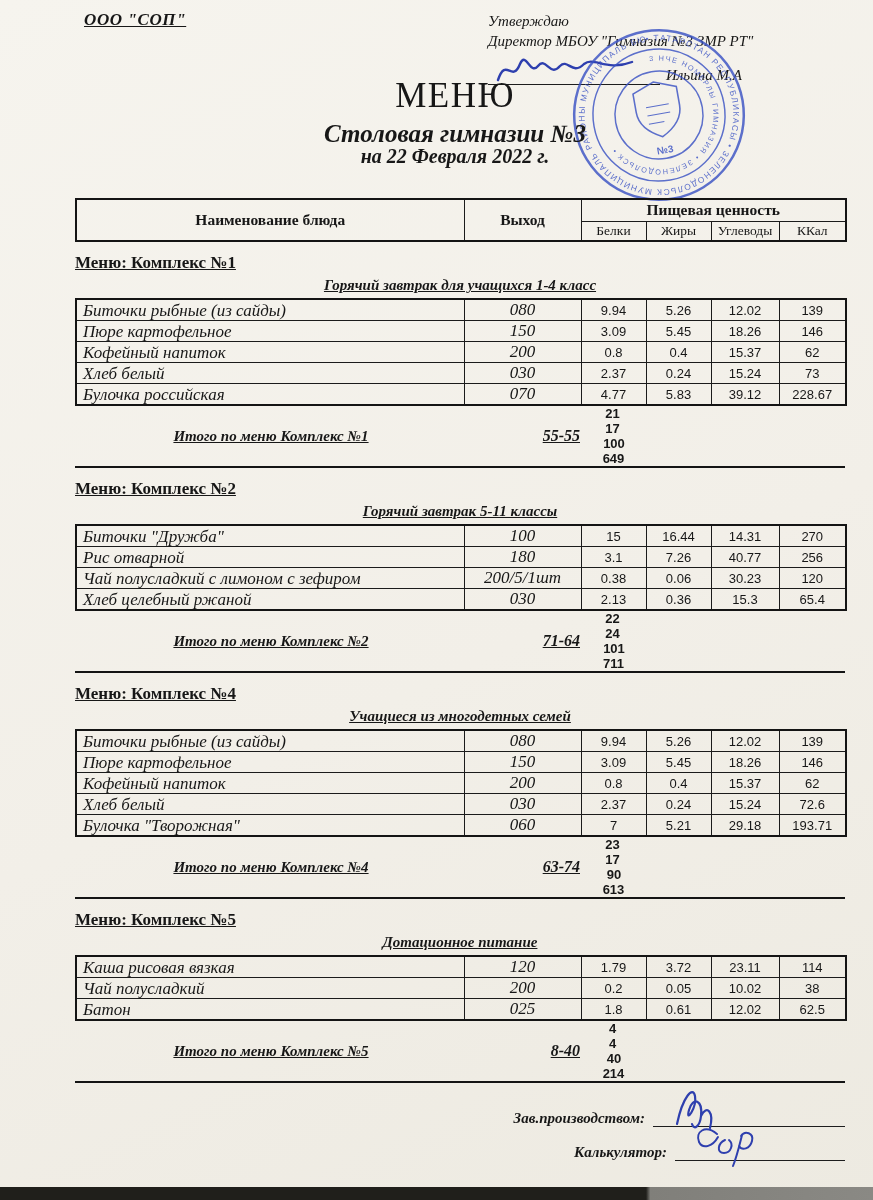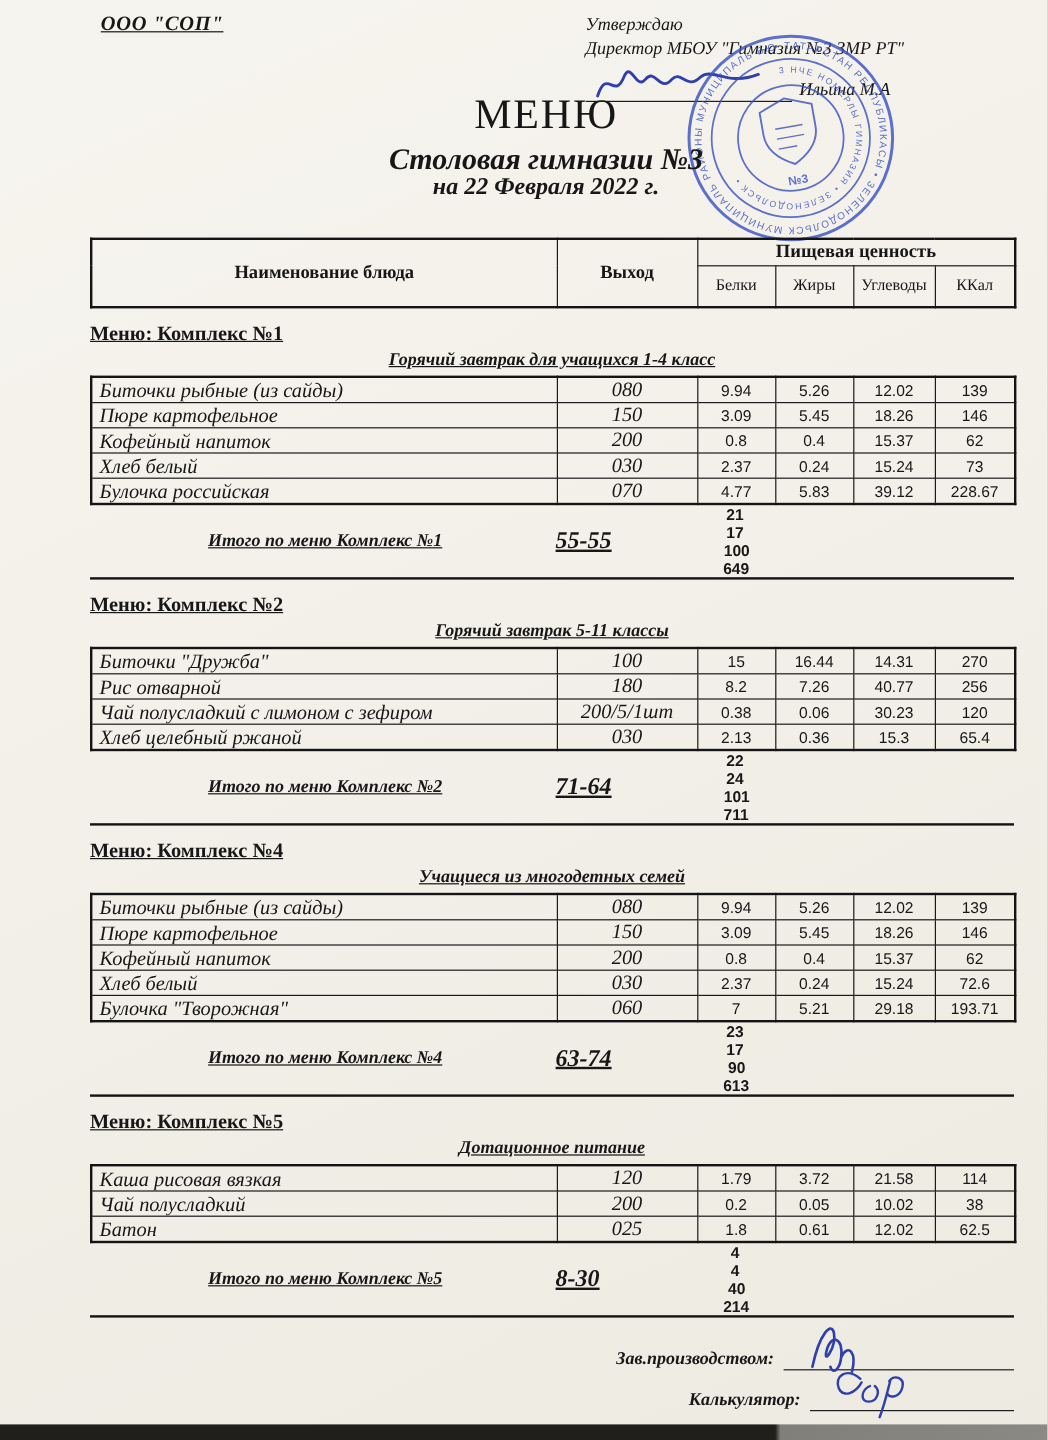--- a/index.html
+++ b/index.html
@@ -33,31 +33,31 @@
     font-family:"Liberation Sans", sans-serif;
   }
   .sig-blue { color:var(--sig-blue, #2e3fae); }
   
   .main { position:absolute; top:198px; left:75px; width:770px; }
   table.menu { border-collapse:collapse; table-layout:fixed; width:770px; border:2px solid #141414; }
   table.menu td, table.menu th { border:1.6px solid #1b1b1b; overflow:hidden; white-space:nowrap; }
   col.w-name{ width:388px; } col.w-out{ width:117px; }
   col.w-p{ width:65px; } col.w-f{ width:65px; } col.w-c{ width:68px; } col.w-k{ width:67px; }
   .header-table th { font-weight:bold; font-size:15.5px; height:22px; vertical-align:middle; }
-  .header-table .h-sub { font-weight:normal; font-size:13.5px; height:35px; }
+  .header-table .h-sub { font-weight:normal; font-size:13.5px; height:20px; }
   td.c-name { font-style:italic; font-size:17px; line-height:19px; height:21px; padding:0 6px; }
   td.c-out  { font-style:italic; font-size:17px; text-align:center; height:21px; }
   td.c-num  { font-family:"Liberation Sans", sans-serif; font-size:13px; text-align:center; height:21px; }
   .menu-section { margin-top:10px; }
   .menu-title { text-align:left; font-size:17px; font-weight:bold; text-decoration:underline; line-height:21px; }
   .menu-sub   { margin-top:3px; text-align:center; font-size:15px; font-weight:bold; font-style:italic; text-decoration:underline; line-height:19px; }
   .menu-section table.menu { margin-top:3px;padding-left:40px; }
   .total-row { display:flex; align-items:center; min-height:23px; border-bottom:2.4px solid #141414; }
   .t-label { width:388px; padding-left:4px; font-size:15px; font-weight:bold; font-style:italic; text-decoration:underline;text-align:center; }
-  .t-out   { width:117px; text-align:left; font-size:20px; font-weight:bold; font-style:italic; text-decoration:underline; }
+  .t-out   { width:117px; text-align:right; font-size:16px; font-weight:bold; font-style:italic; text-decoration:underline; }
   .t-vals  { display:flex; font-family:"Liberation Sans", sans-serif; font-weight:bold; font-size:13px;flex-direction:column; }
   .t-num   { text-align:center; }
   .t-num.w-p{ width:65px; } .t-num.w-f{ width:65px; } .t-num.w-c{ width:68px; } .t-num.w-k{ width:67px; }
   
   .footer { margin-top:22px; width:770px; font-size:15px; }
   .f-row { display:flex; justify-content:flex-end; align-items:flex-end; margin-top:12px; }
   .f-label { font-weight:bold; font-style:italic; margin-right:8px; }
   .f-line { display:inline-block; height:22px; border-bottom:1.6px solid #1d1d1d; position:relative; }
   .f-line.l1 { width:192px; } .f-line.l2 { width:170px; }
   .f-line svg { position:absolute; bottom:-8px; left:14px; }
@@ -227,21 +227,21 @@
                 <td class="c-name">Биточки   "Дружба"</td>
                 <td class="c-out">100</td>
                 <td class="c-num">15</td>
                 <td class="c-num">16.44</td>
                 <td class="c-num">14.31</td>
                 <td class="c-num">270</td>
               </tr>
               <tr>
                 <td class="c-name">Рис отварной</td>
                 <td class="c-out">180</td>
-                <td class="c-num">8.2</td>
+                <td class="c-num">3.1</td>
                 <td class="c-num">7.26</td>
                 <td class="c-num">40.77</td>
                 <td class="c-num">256</td>
               </tr>
               <tr>
                 <td class="c-name">Чай полусладкий с лимоном с зефиром</td>
                 <td class="c-out">200/5/1шт</td>
                 <td class="c-num">0.38</td>
                 <td class="c-num">0.06</td>
                 <td class="c-num">30.23</td>
@@ -347,21 +347,21 @@
               <col class="w-f">
               <col class="w-c">
               <col class="w-k">
       </colgroup>
       <tbody>
               <tr>
                 <td class="c-name">Каша рисовая вязкая</td>
                 <td class="c-out">120</td>
                 <td class="c-num">1.79</td>
                 <td class="c-num">3.72</td>
-                <td class="c-num">21.58</td>
+                <td class="c-num">23.11</td>
                 <td class="c-num">114</td>
               </tr>
               <tr>
                 <td class="c-name">Чай полусладкий</td>
                 <td class="c-out">200</td>
                 <td class="c-num">0.2</td>
                 <td class="c-num">0.05</td>
                 <td class="c-num">10.02</td>
                 <td class="c-num">38</td>
               </tr>
@@ -370,21 +370,21 @@
                 <td class="c-out">025</td>
                 <td class="c-num">1.8</td>
                 <td class="c-num">0.61</td>
                 <td class="c-num">12.02</td>
                 <td class="c-num">62.5</td>
               </tr>
             </tbody>
     </table>
     <div class="total-row">
       <div class="t-label">Итого по меню Комплекс №5</div>
-      <div class="t-out">8-30</div>
+      <div class="t-out">8-40</div>
       <div class="t-vals">
               <div class="t-num w-p">4</div>
               <div class="t-num w-f">4</div>
               <div class="t-num w-c">40</div>
               <div class="t-num w-k">214</div>
             </div>
     </div>
   </section>
 </div>
 

